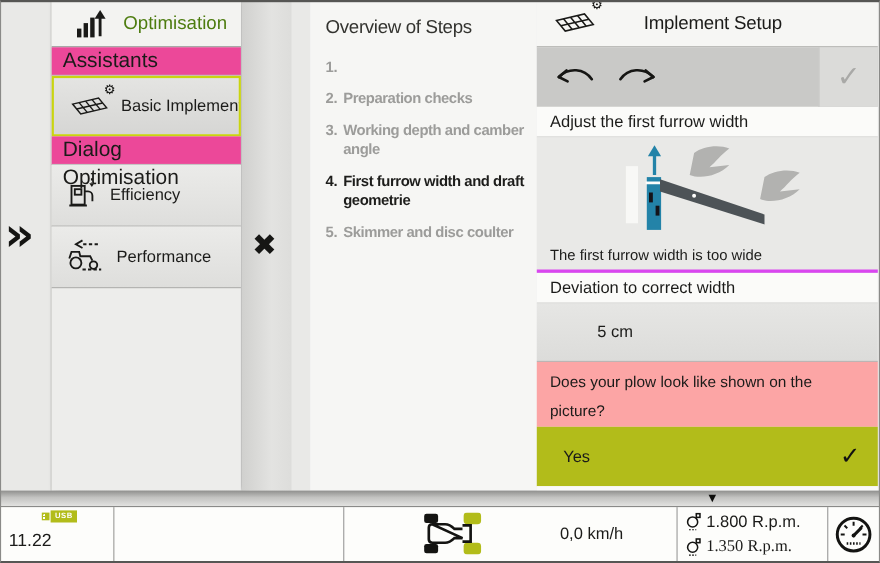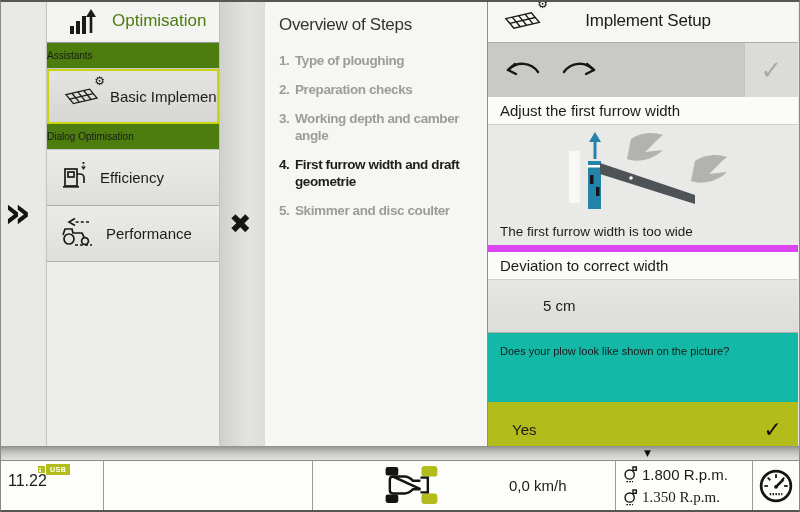--- a/index.html
+++ b/index.html
@@ -11,67 +11,67 @@
   .abs{position:absolute;}
 
   
   .left-rail{left:0;top:0;width:46px;height:446px;background:#e9e9e7;border-right:1px solid #c9c9c7;}
   .expand-ic{position:absolute;left:4px;top:192px;font-size:42px;line-height:42px;font-weight:bold;color:#141412;letter-spacing:-3px;cursor:pointer;font-family:"DejaVu Sans",sans-serif;}
 
   
   .menu-panel{left:47px;top:0;width:172px;height:446px;background:#ededeb;box-shadow:3px 0 6px rgba(0,0,0,.22);}
   .menu-header{height:42px;display:flex;align-items:center;gap:13px;padding-left:22px;background:#f3f3f1;border-bottom:1px solid #969694;}
   .menu-title{font-size:17px;color:#4d7c0f;white-space:nowrap;}
-  .menu-section{height:25px;line-height:25px;padding-left:0;background:#4d7c0f;border-bottom:1px solid #c6c6c4;font-size:10px;}
+  .menu-section{height:25px;line-height:25px;padding-left:10px;background:#ec4899;border-bottom:1px solid #c6c6c4;font-size:19px;}
   .menu-item{height:55px;display:flex;align-items:center;gap:11px;padding-left:12px;background:linear-gradient(#ebebe9,#dededc);border-bottom:1px solid #aeaeac;font-size:15px;white-space:nowrap;overflow:hidden;cursor:pointer;}
   .menu-item.selected{box-sizing:border-box;border:2px solid #c9d411;background:linear-gradient(#e4e4e2,#d6d6d4);}
   .ic-wrap{position:relative;flex:none;display:inline-block;}
   .gear{position:absolute;top:-7px;right:-6px;font-size:12px;line-height:12px;color:#141412;font-family:"DejaVu Sans",sans-serif;}
 
   
   .overlay-strip{left:220px;top:0;width:45px;height:446px;background:linear-gradient(90deg,#d0d0ce,#e3e3e1 60%,#dddddb);}
   .close-ic{position:absolute;left:9px;top:210px;font-size:27px;line-height:27px;color:#161614;font-weight:bold;cursor:pointer;font-family:"DejaVu Sans",sans-serif;}
 
   
-  .steps-panel{left:265px;top:0;width:223px;height:446px;background:#f6f6f4;border-right:1px solid #8e8e8c;box-sizing:border-box;padding:15px 6px 4px 14px;overflow:hidden;}
+  .steps-panel{left:282px;top:0;width:223px;height:446px;background:#f6f6f4;border-right:1px solid #8e8e8c;box-sizing:border-box;padding:15px 6px 4px 14px;overflow:hidden;}
   .steps-title{font-size:17px;color:#33332f;margin-bottom:17px;letter-spacing:-0.3px;}
   .step{display:flex;font-size:13.5px;font-weight:bold;letter-spacing:-0.4px;color:#9c9c9a;margin-bottom:12px;line-height:17px;}
   .step .step-num{width:16px;flex:none;}
   .step.active{color:#1d1d1b;}
   .step.gap{margin-top:3px;}
 
   
   .setup-panel{left:488px;top:0;width:310px;height:446px;background:#f1f1ef;}
   .setup-header{height:42px;display:flex;align-items:center;background:#f6f6f4;border-bottom:1px solid #aeaeac;}
   .setup-header .ic-wrap{margin-left:12px;}
   .setup-title{flex:1;text-align:center;font-size:17px;padding-right:44px;letter-spacing:-0.2px;}
   .toolbar{position:relative;height:54px;background:#c9c9c7;display:flex;align-items:center;gap:18px;padding-left:14px;}
   .nav-btn{cursor:pointer;}
   .confirm{position:absolute;right:0;top:0;width:53px;height:54px;background:#dbdbd9;border-left:1px solid #c4c4c2;display:flex;align-items:center;justify-content:center;cursor:pointer;}
   .check-gray{font-size:26px;color:#a9a9a7;font-weight:bold;font-family:"DejaVu Sans",sans-serif;}
   .row-label{height:27px;line-height:27px;background:#fbfbf9;border-bottom:1px solid #d0d0ce;font-size:15px;padding-left:12px;}
-  .illustration{position:relative;height:120px;background:#e9e9e7;border-bottom:7px solid #d946ef;}
+  .illustration{position:relative;height:120px;background:#e9e9e7;border-bottom:3px solid #d946ef;}
   .illustration svg{position:absolute;left:55px;top:4px;}
   .caption{position:absolute;left:12px;bottom:6px;font-size:13.5px;color:#1b1b19;}
   .value-area{height:52px;line-height:52px;background:linear-gradient(#e6e6e4,#dcdcda);border-bottom:1px solid #b0b0ae;font-size:15px;padding-left:55px;cursor:pointer;}
-  .question{min-height:46px;background:#14b8a6;font-size:11px;line-height:26px;padding:5px 12px 18px 12px;}
+  .question{min-height:46px;background:#fca5a5;font-size:14px;line-height:26px;padding:5px 12px 2px 12px;}
   .yes-btn{height:54px;background:#b2bc1a;display:flex;align-items:center;font-size:15px;cursor:pointer;}
   .yes-btn .yes-label{padding-left:24px;}
   .yes-btn .check-black{margin-left:auto;margin-right:16px;font-size:22px;font-weight:bold;color:#111;font-family:"DejaVu Sans",sans-serif;}
   .tail{height:10px;background:#fafaf8;}
 
   
   .shadow-band{left:0;top:446px;width:800px;height:14px;background:linear-gradient(#8f8f8d,#c3c3c1 45%,#e2e2e0);}
   .handle-ic{position:absolute;left:644px;top:448px;font-size:9px;color:#0e0e0c;cursor:pointer;font-family:"DejaVu Sans",sans-serif;}
 
   
   .status-bar{left:0;top:460px;width:800px;height:50px;background:#fdfdfb;border-top:1px solid #8a8a88;}
   .cell{position:absolute;top:0;height:100%;border-left:1px solid #9a9a98;box-sizing:border-box;}
   .cell.first{border-left:none;}
-  .time{position:absolute;left:8px;bottom:21px;font-size:16px;}
+  .time{position:absolute;left:8px;bottom:10px;font-size:16px;}
   .usb{position:absolute;left:38px;top:3px;display:flex;align-items:center;}
   .usb-plug{width:7px;height:7px;background:#b2bc1a;margin-right:1px;
     background-image:radial-gradient(circle at 30% 35%, #fff 0 .8px, transparent 1px),radial-gradient(circle at 30% 70%, #fff 0 .8px, transparent 1px);}
   .usb-body{background:#b2bc1a;color:#fff;font-size:7px;font-weight:bold;padding:2px 4px;line-height:7px;letter-spacing:.5px;}
   .speed{position:absolute;left:196px;top:0;line-height:49px;font-size:15px;}
   .tractor-ic{position:absolute;left:70px;top:5px;}
   .rpm-row{position:absolute;left:7px;display:flex;align-items:center;gap:4px;font-size:15px;}
   .rpm-row.r1{top:4px;} .rpm-row.r2{top:27px;font-family:Liberation Serif, serif;}
   .gauge-wrap{display:flex;align-items:center;justify-content:center;height:100%;cursor:pointer;}
 </style>
@@ -139,21 +139,20 @@
   </div>
 
   <div class="abs overlay-strip">
     <span class="close-ic">✖</span>
   </div>
 
   <div class="abs steps-panel">
     <div class="steps-title">Overview of Steps</div>
     <div class="step">
       <span class="step-num">1.</span>
-      <span class="step-text">Type of ploughing</span>
     </div>
     <div class="step gap">
       <span class="step-num">2.</span>
       <span class="step-text">Preparation checks</span>
     </div>
     <div class="step gap">
       <span class="step-num">3.</span>
       <span class="step-text">Working depth and camber angle</span>
     </div>
     <div class="step active">

